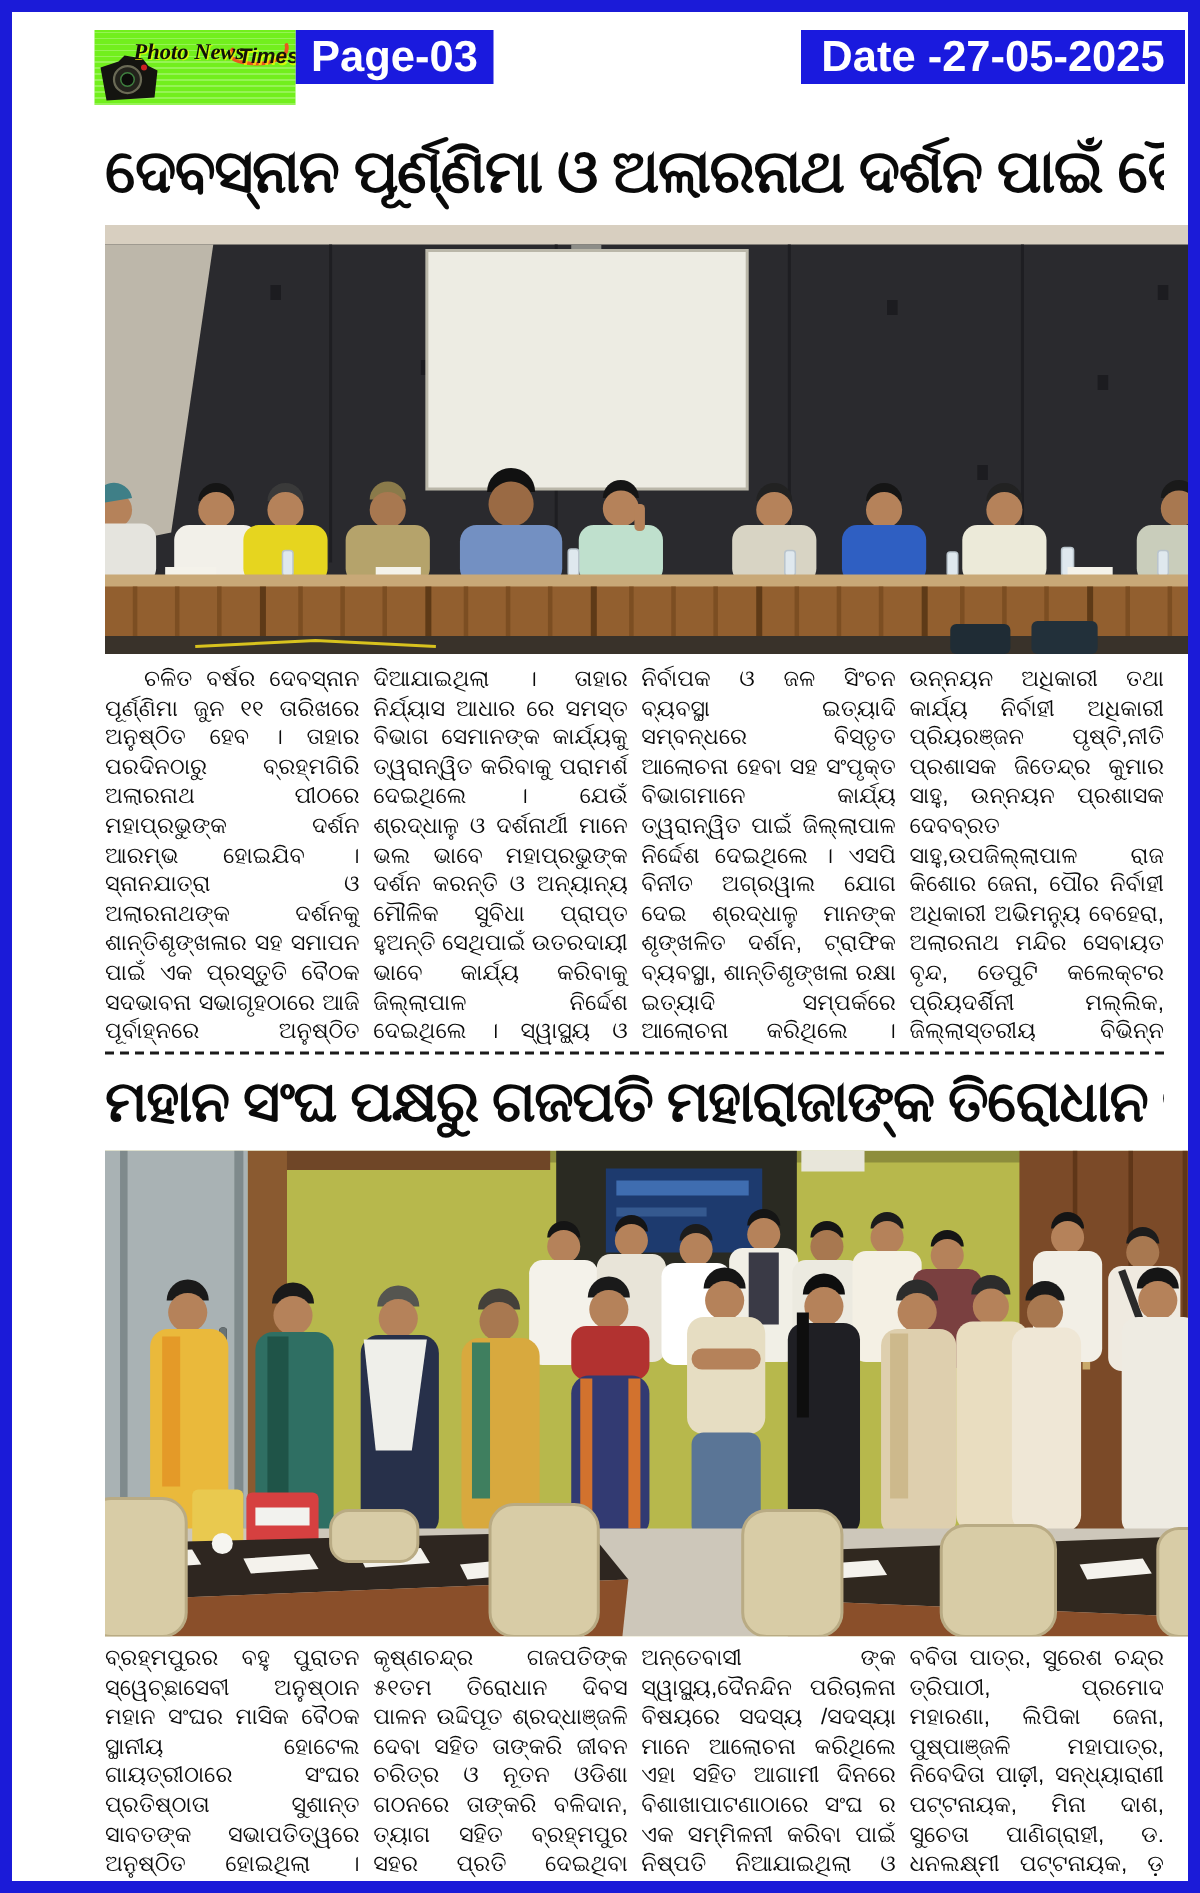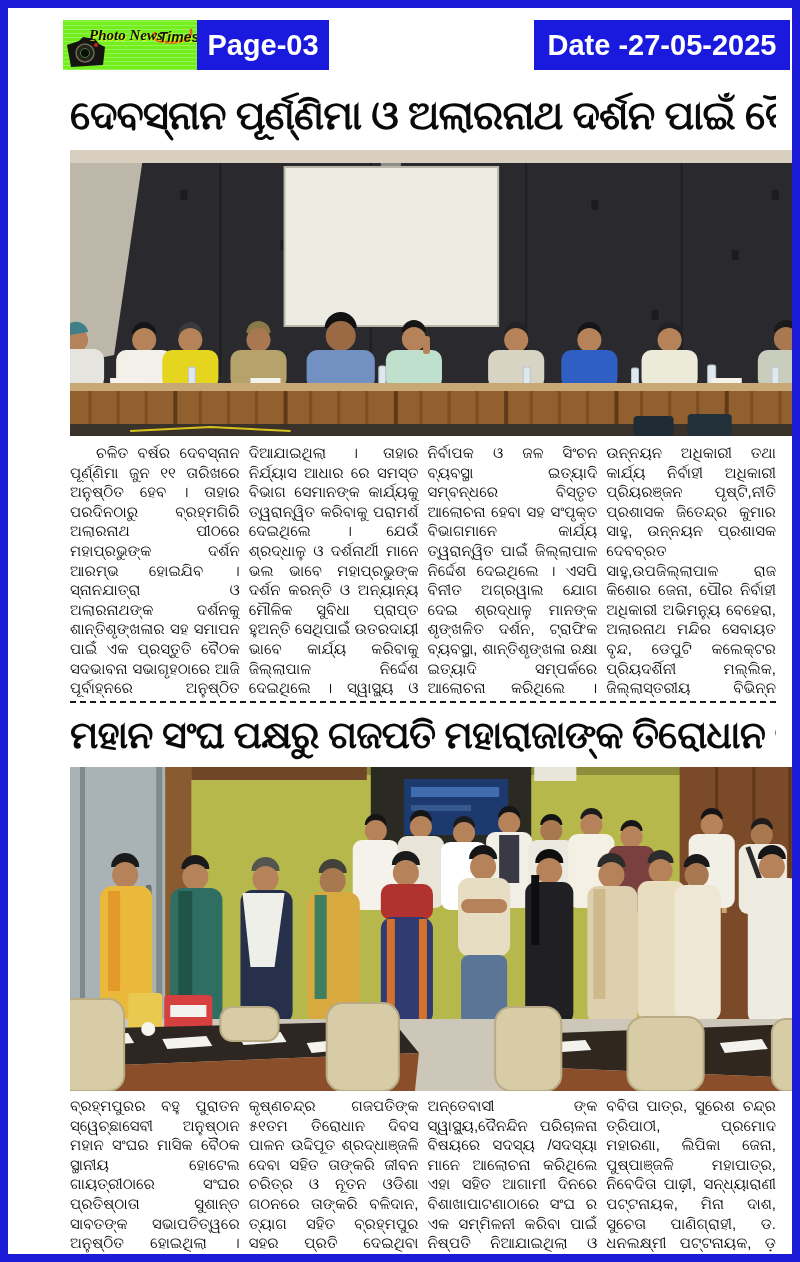--- a/index.html
+++ b/index.html
@@ -20,21 +20,21 @@
   .logo-script{position:absolute;top:7px;left:26px;font-family:"Liberation Serif","DejaVu Serif",serif;
     font-style:italic;font-weight:bold;color:#101008;font-size:15px;white-space:nowrap;
     text-shadow:1px 1px 0 rgba(255,255,0,.7);}
   .logo-times{position:absolute;top:9px;left:96px;font-family:Liberation Sans, sans-serif;
     font-style:italic;font-weight:bold;color:#15150a;font-size:14px;white-space:nowrap;
     text-shadow:1px 1px 0 rgba(255,255,0,.7);}
   .swoosh{position:absolute;left:84px;top:4px;}
   .camera{position:absolute;left:2px;bottom:1px;}
   .hdr-blue{
     background:var(--header_box,#1a1ade);color:#ffffff;font-weight:bold;
-    height:50px;display:flex;align-items:center;justify-content:center;
+    height:36px;display:flex;align-items:center;justify-content:center;
     font-size:29px;letter-spacing:0;flex:0 0 auto;
   }
   .page-num{width:132px;}
   .date-box{width:256px;margin-left:auto;margin-right:2px;}
   
   .headline{
     font-weight:bold;color:var(--headline,#0a0a0a);text-align:center;
     white-space:nowrap;overflow:hidden;letter-spacing:-1px;
   }
   .headline-1{font-size:40px;height:64px;line-height:64px;margin-top:13px;}

